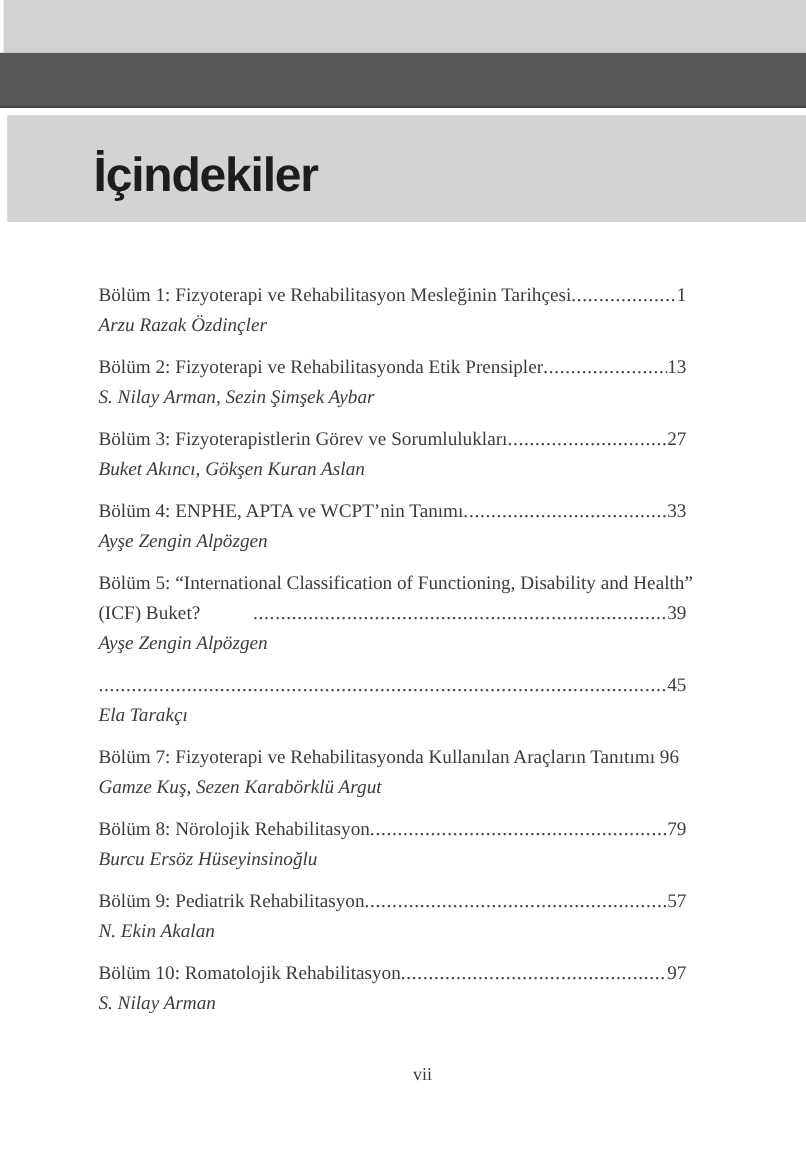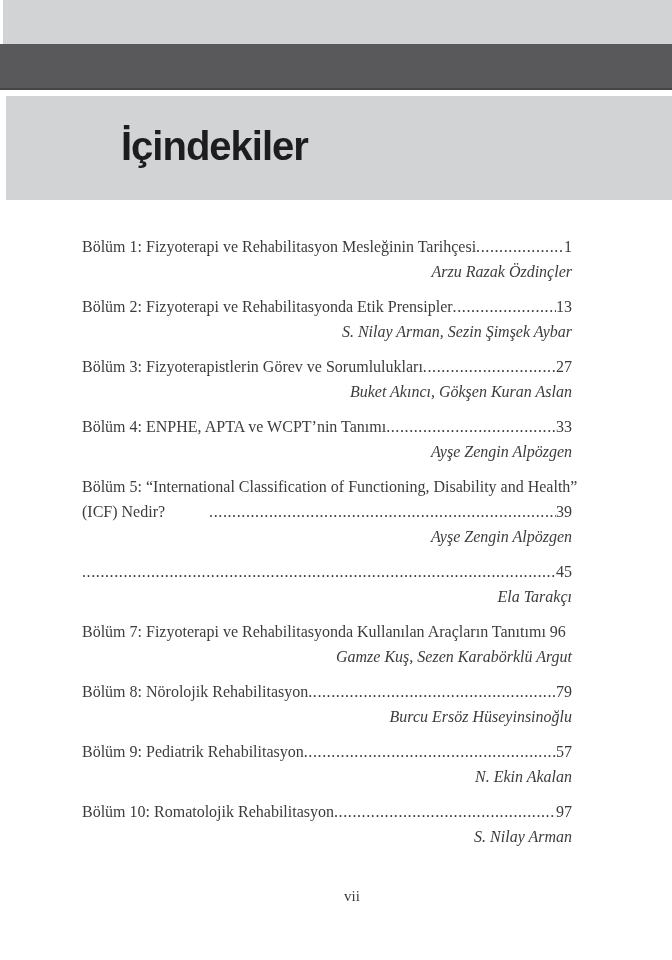--- a/index.html
+++ b/index.html
@@ -7,39 +7,39 @@
     width:672px; height:960px; background:#ffffff;
     font-family:"Liberation Serif", serif;
     --band-light:#d1d3d4; --band-dark:#59595b; --band-dark-edge:#474749;
     --ink:#3c3c3e; --title-ink:#1d1d1f;
   }
   .page { position:relative; width:672px; height:960px; background:#fff; overflow:hidden; }
 
   .band-top  { position:absolute; top:0;   left:3px; right:0; height:44px; background:var(--band-light); }
   .band-dark { position:absolute; top:44px; left:0;  right:0; height:44px; background:var(--band-dark);
                border-bottom:2px solid var(--band-dark-edge); }
-  .header-block { position:absolute; top:96px; left:6px; right:0; height:104px; background:var(--band-light);padding-left:43px; }
+  .header-block { position:absolute; top:96px; left:6px; right:0; height:89px; background:var(--band-light); }
   .header-block h1 {
     margin:0; padding:28px 0 0 72px;
     font-family:"Liberation Sans", sans-serif; font-weight:bold;
     font-size:40px; line-height:44px; letter-spacing:-1px; color:var(--title-ink);
   }
 
   .toc { position:absolute; top:234px; left:82px; width:490px; color:var(--ink); font-size:16px; }
   .toc-entry { margin-bottom:10px; }
   .toc-line { display:flex; align-items:baseline; white-space:nowrap; line-height:25px; }
   .toc-line.no-leader { display:block; }
   .t, .t2, .pg { flex:0 0 auto; }
   .leader { flex:1 1 auto; min-width:0; overflow:hidden; }
   .leader::after {
     content:"......................................................................................................................................";
     letter-spacing:0.6px;
   }
   .spacer { flex:0 0 44px; width:44px; display:inline-block; }
-  .authors { font-style:italic; line-height:25px;text-align:right; }
+  .authors { font-style:italic; line-height:25px; }
 
   .footer { position:absolute; left:0; right:0; top:886px; text-align:center;
             font-size:15px; color:var(--ink); line-height:20px;padding-left:32px; }
 </style>
 </head>
 <body style="--band-light: #d1d3d4; --band-dark: #59595b; --band-dark-edge: #474749; --ink: #3c3c3e; --title-ink: #1d1d1f;">
 
 <div class="page">
   <div class="band-top"></div>
   <div class="band-dark"></div>
@@ -88,21 +88,21 @@
     <div class="authors">Ayşe Zengin Alpözgen</div>
   </div>
 
   <div class="toc-entry">
     <div class="toc-line line1 no-leader">
       <span class="t">Bölüm 5: “International Classification of Functioning, Disability and Health”</span>
       
       
     </div>
     <div class="toc-line line2">
-      <span class="t2">(ICF) Nedir?</span>
+      <span class="t2">(ICF) Buket?</span>
       <span class="spacer"></span>
       <span class="leader"></span>
       <span class="pg">39</span>
     </div>
     <div class="authors">Ayşe Zengin Alpözgen</div>
   </div>
 
   <div class="toc-entry">
     <div class="toc-line line1">
       <span class="leader"></span>

